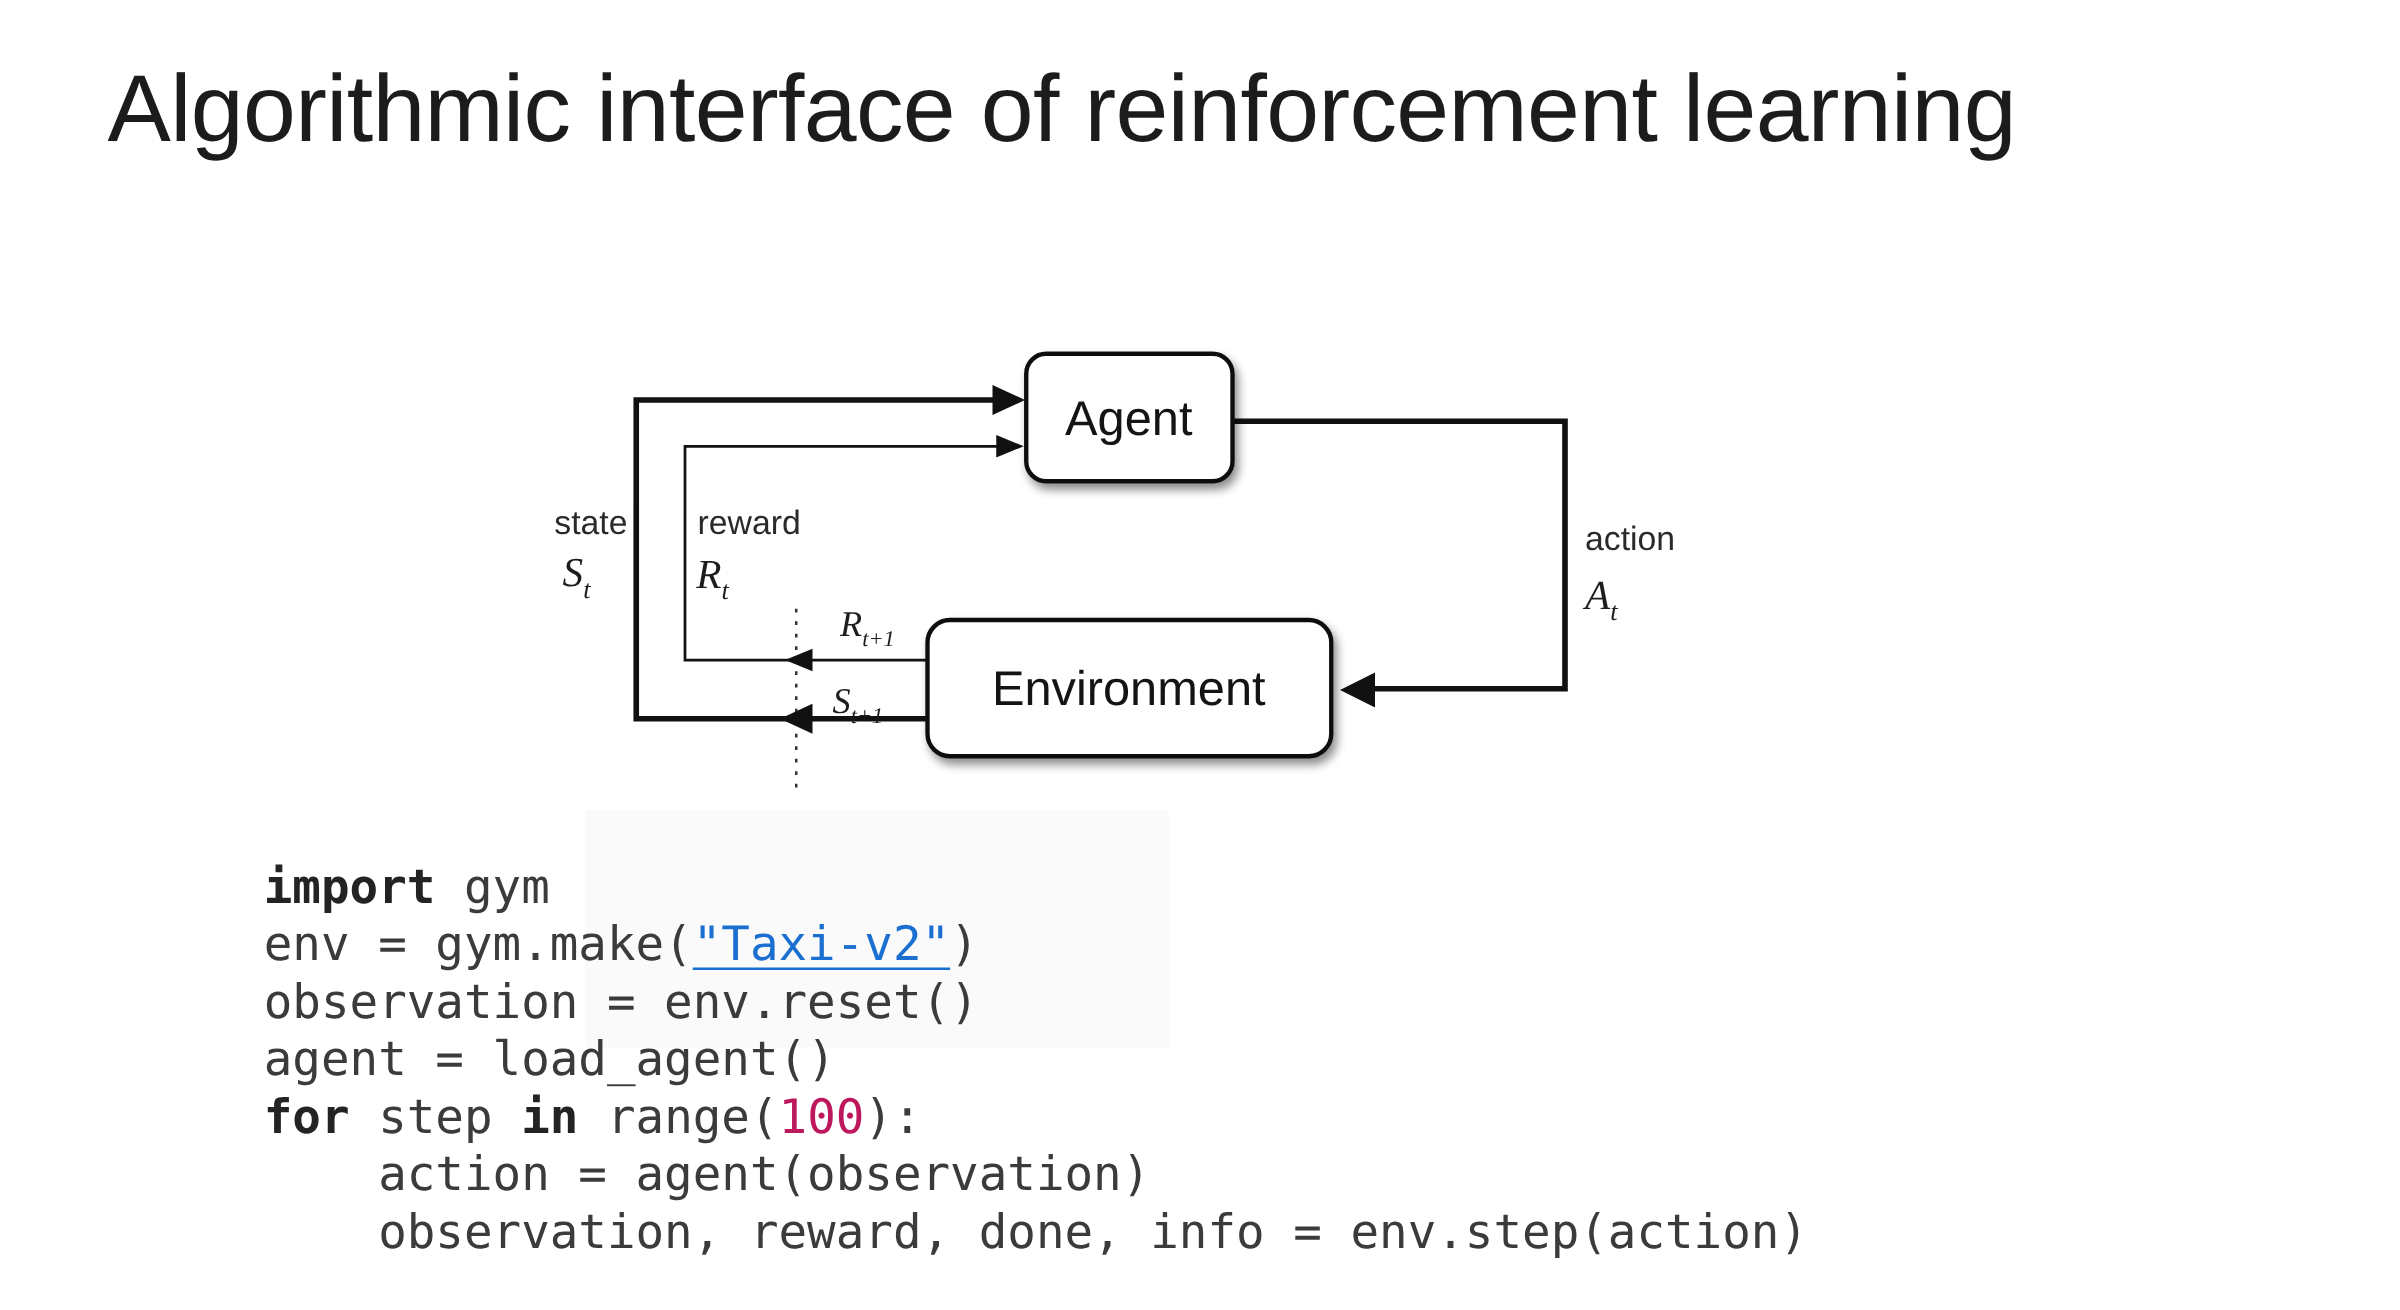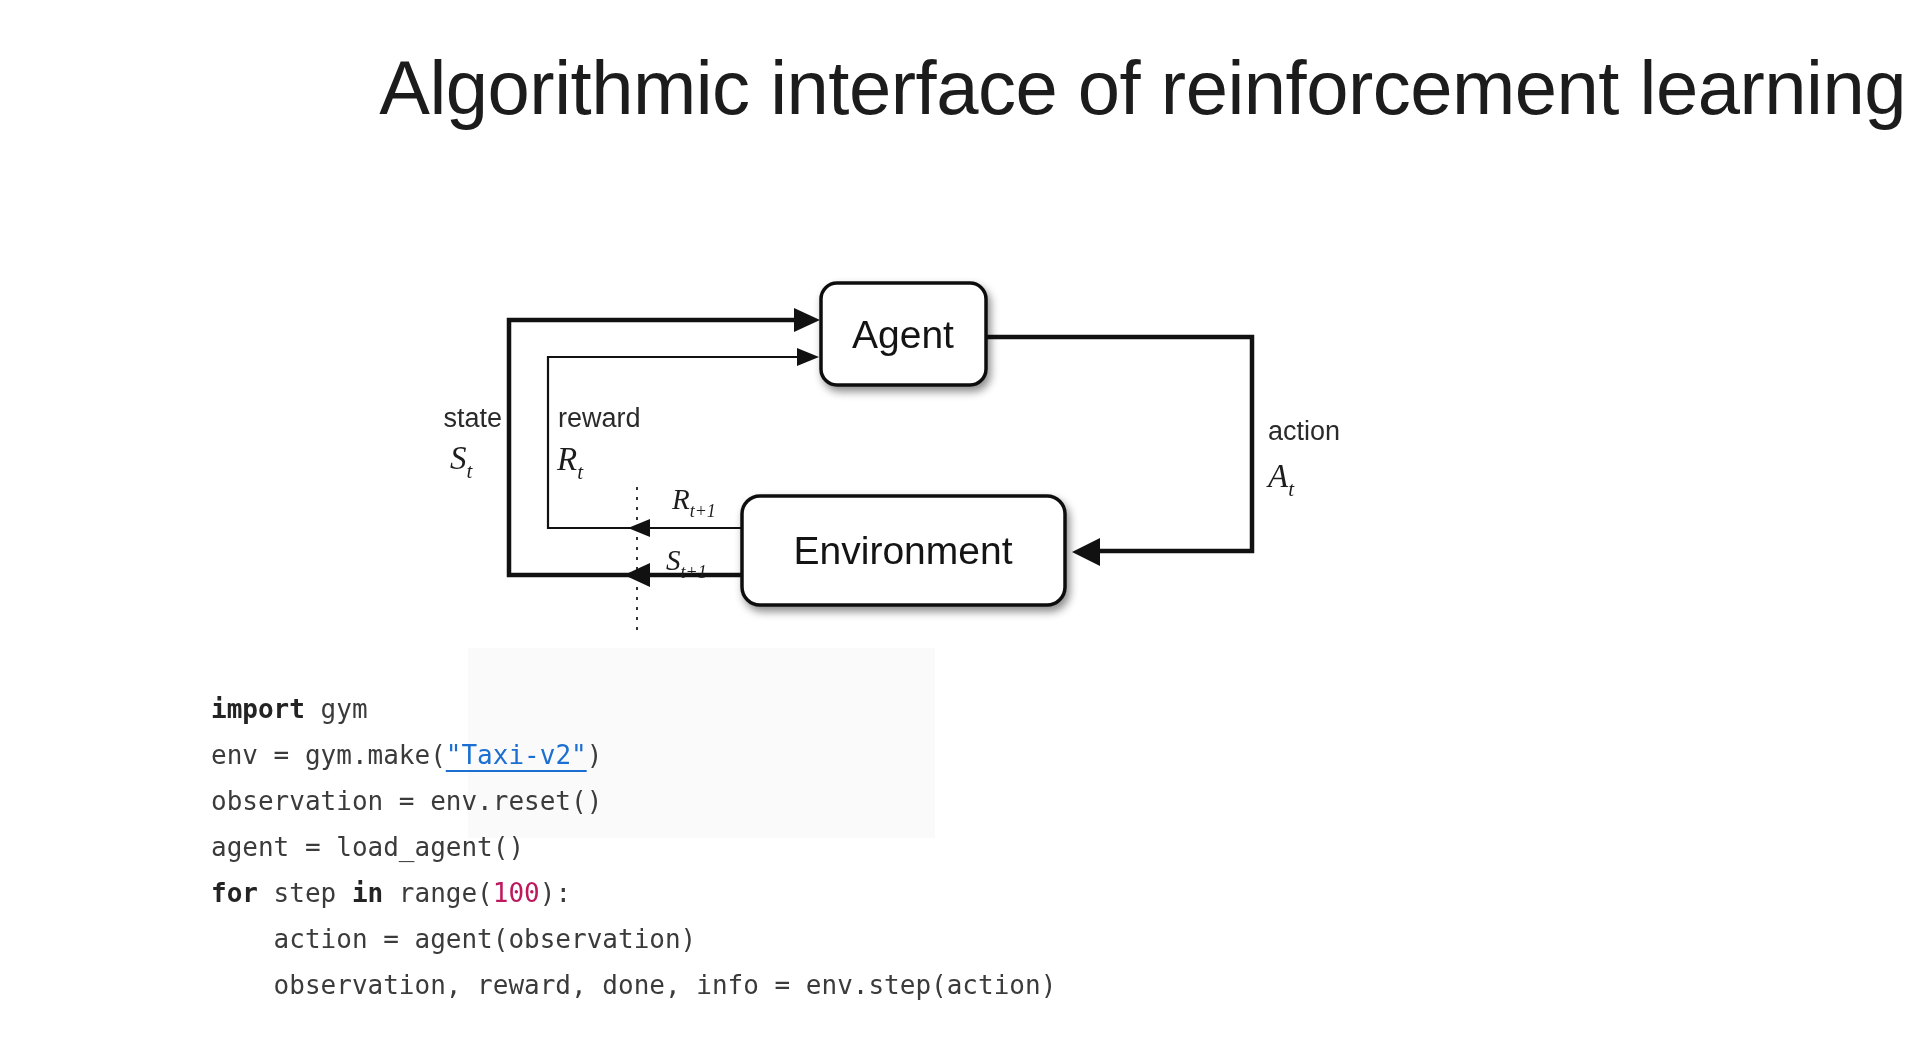--- a/index.html
+++ b/index.html
@@ -4,31 +4,30 @@
 <style>
   html,body{margin:0;padding:0;background:#ffffff;}
   body{
     width:1920px;height:1048px;position:relative;overflow:hidden;
     font-family:"Liberation Sans",sans-serif;
   }
   .slide-title{
     position:absolute;left:86px;top:44px;width:1820px;
     font-size:76px;letter-spacing:-0.5px;color:#1c1c1c;font-weight:400;
     white-space:nowrap;
-    text-align:right;
   }
   .code-backdrop{
     position:absolute;left:468px;top:648px;width:467px;height:190px;
     background:#fafafa;
   }
   .diagram-svg{position:absolute;left:400px;top:236px;}
   .code-block{
     position:absolute;left:211px;top:686px;
     font-family:"DejaVu Sans Mono","Liberation Mono",monospace;
-    font-size:26px;line-height:46px;color:#3b3b3b;white-space:pre;
+    font-size:38px;line-height:46px;color:#3b3b3b;white-space:pre;
   }
   .code-line{height:46px;}
   .tok-kw{font-weight:bold;color:#232323;}
   .tok-num{color:#be185d;}
   .tok-link{
     color:#1a6fd0;text-decoration:underline;
     text-decoration-thickness:2px;text-underline-offset:6px;
   }
   .diag-label{font-family:"Liberation Sans",sans-serif;fill:#2a2a2a;}
   .diag-math{font-family:"Liberation Serif",serif;font-style:italic;fill:#1d1d1d;}

